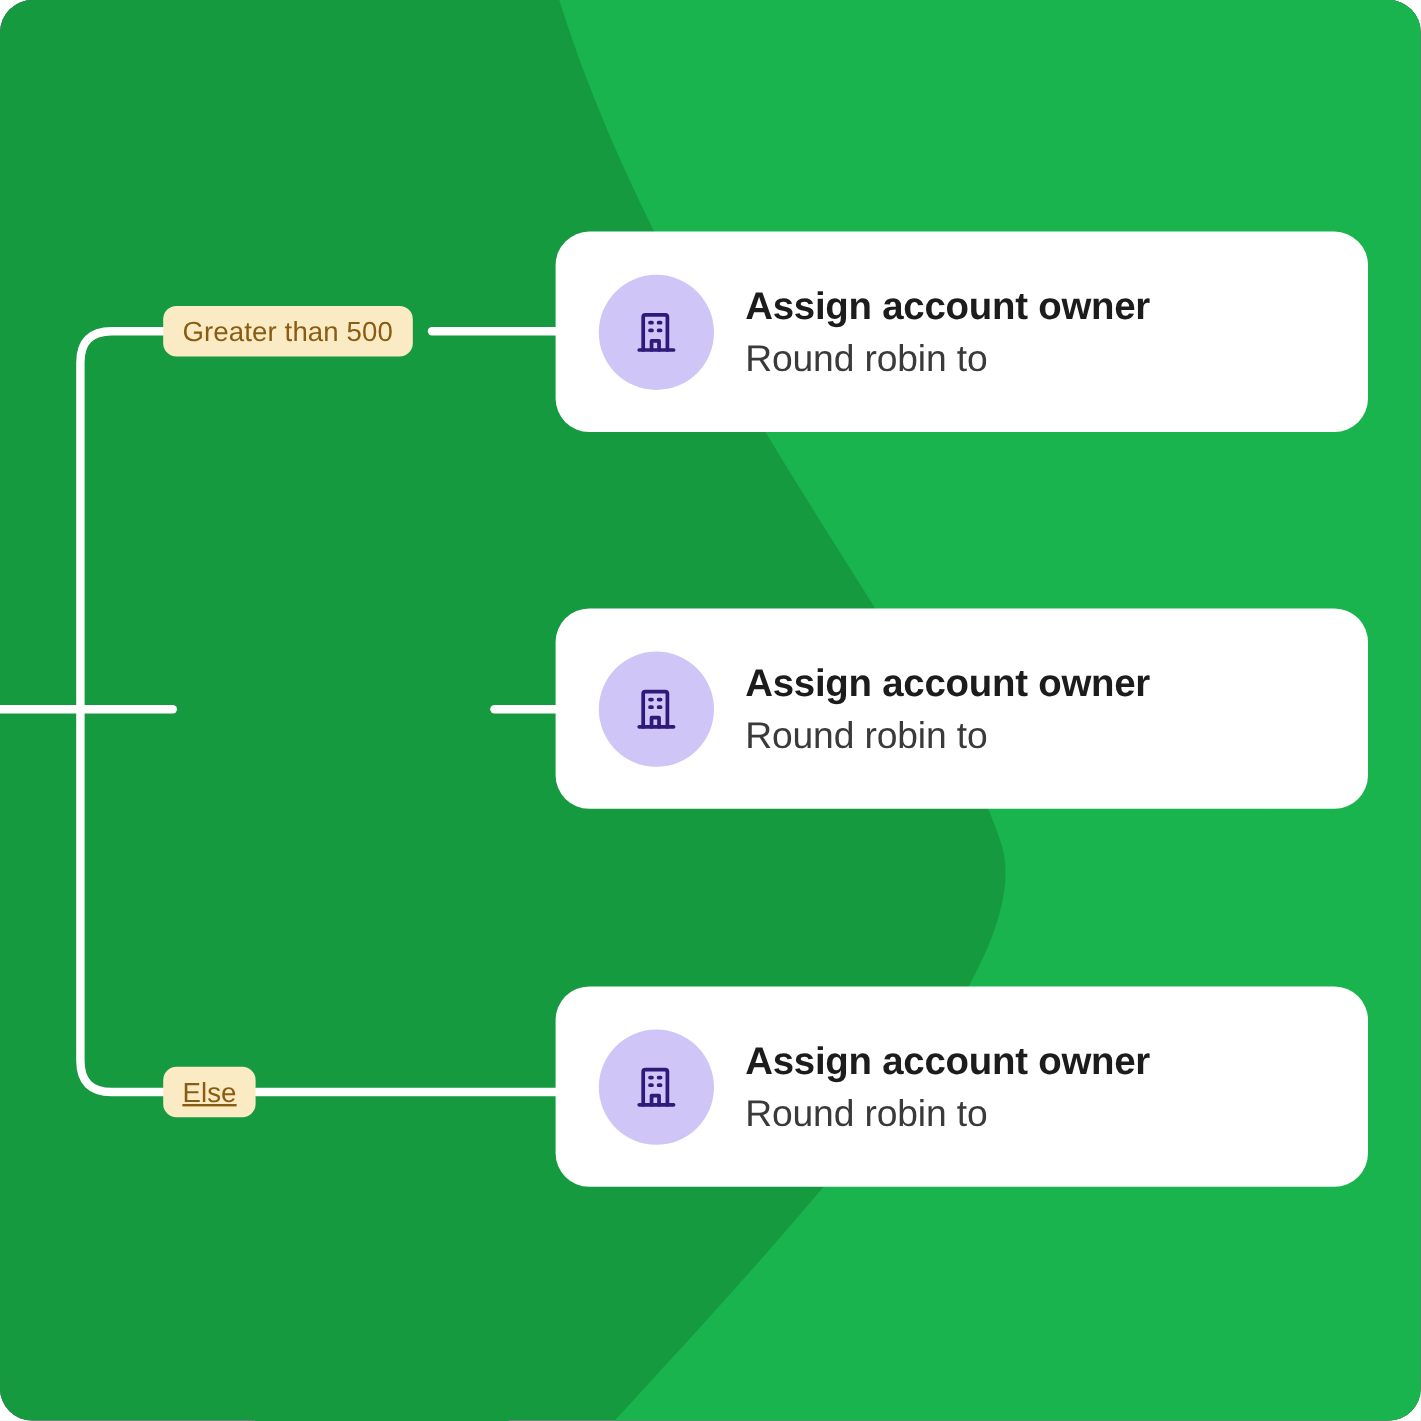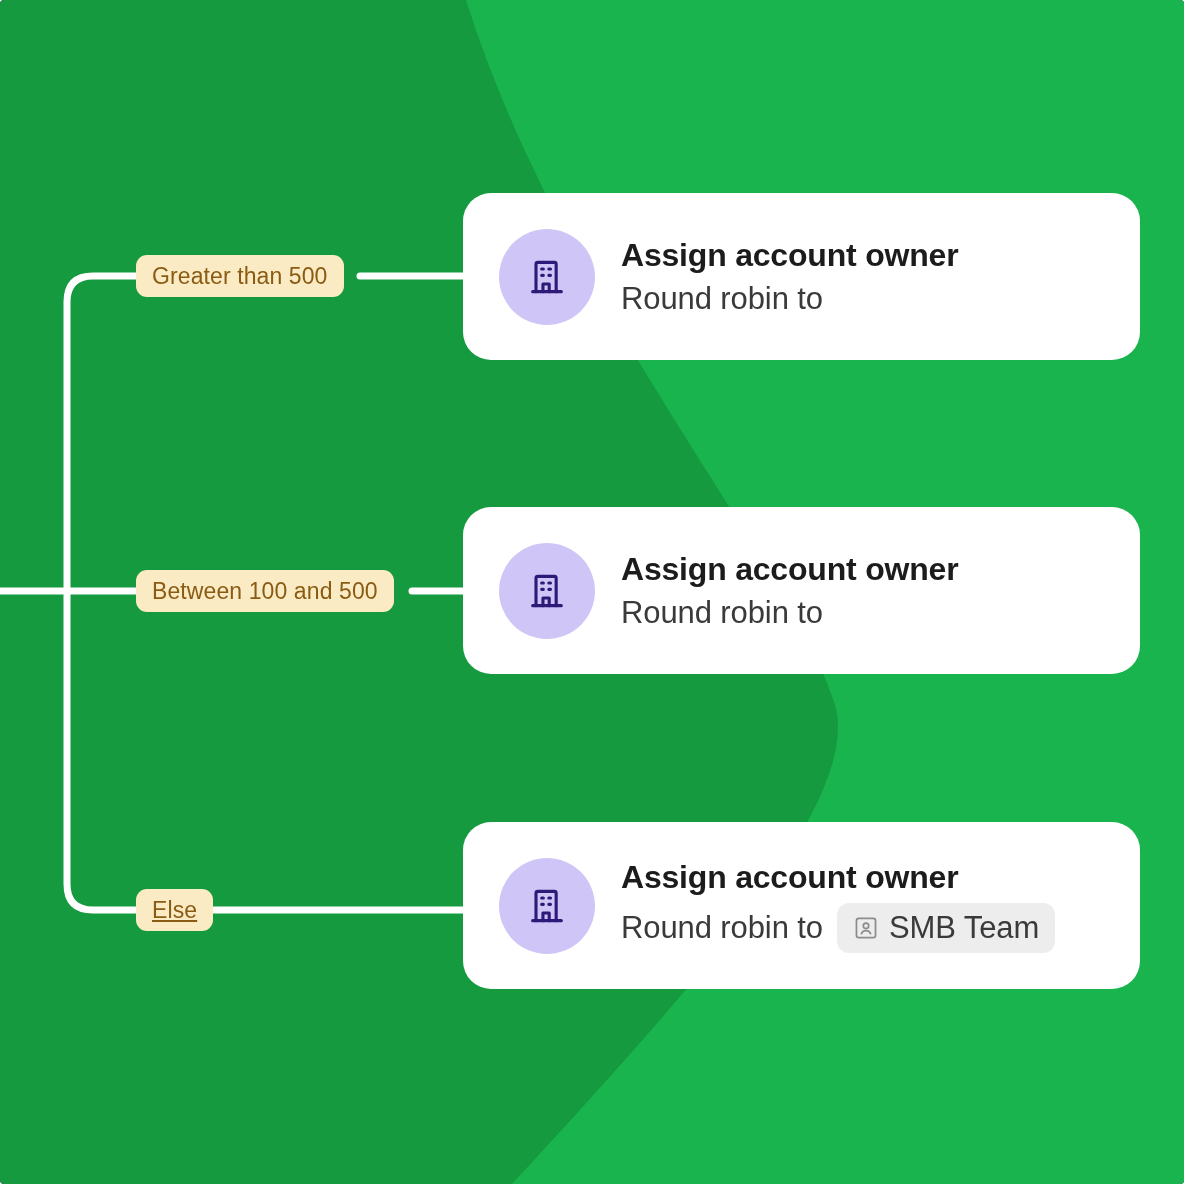--- a/index.html
+++ b/index.html
@@ -11,21 +11,21 @@
     width: 1184px;
     height: 1184px;
     font-family: "Liberation Sans", sans-serif;
     overflow: hidden;
   }
 
   #scene {
     position: relative;
     width: 1184px;
     height: 1184px;
-    border-radius: 4px;
+    border-radius: 27px;
     overflow: hidden;
     background: #701a75;
   }
 
   
   #bg-art {
     position: absolute;
     inset: 0;
     width: 1184px;
     height: 1184px;
@@ -158,21 +158,20 @@
 
       <path d="M67,591 L67,884 Q67,910 93,910 L144,910"></path>
 
       <path d="M360,276 L470,276"></path>
       <path d="M412,591 L470,591"></path>
       <path d="M214,910 L470,910"></path>
     </g>
   </svg>
 
   <div class="cond-pill cond-1">Greater than 500</div>
-  <div class="cond-pill cond-2">Between 100 and 500</div>
   <div class="cond-pill cond-3">Else</div>
 
   <div class="card card-1">
     <div class="card-avatar">
       <svg width="44" height="44" viewBox="0 0 24 24" fill="none" stroke="#2E1A78" stroke-width="1.7" stroke-linecap="round" stroke-linejoin="round" aria-hidden="true">
         <path d="M6 20V5a1 1 0 0 1 1-1h9a1 1 0 0 1 1 1v15"></path>
         <path d="M4.2 20h15.6"></path>
         <path d="M9.8 20v-4.2h3.4V20"></path>
         <path d="M9.1 7.6h.9M13 7.6h.9M9.1 11.1h.9M13 11.1h.9"></path>
       </svg>
@@ -208,25 +207,17 @@
         <path d="M6 20V5a1 1 0 0 1 1-1h9a1 1 0 0 1 1 1v15"></path>
         <path d="M4.2 20h15.6"></path>
         <path d="M9.8 20v-4.2h3.4V20"></path>
         <path d="M9.1 7.6h.9M13 7.6h.9M9.1 11.1h.9M13 11.1h.9"></path>
       </svg>
     </div>
     <div class="card-body">
       <div class="card-title">Assign account owner</div>
       <div class="card-subline">
         <span class="card-sub-text">Round robin to</span>
-        <span class="team-chip">
-          <svg class="chip-icon" width="26" height="26" viewBox="0 0 24 24" fill="none" stroke="#8C8C8C" stroke-width="1.6" stroke-linecap="round" stroke-linejoin="round" aria-hidden="true">
-            <rect x="3.2" y="3.2" width="17.6" height="17.6" rx="2.2"></rect>
-            <circle cx="12" cy="10" r="2.5"></circle>
-            <path d="M7.8 17.2a4.6 4.6 0 0 1 8.4 0"></path>
-          </svg>
-          <span class="team-chip-label">SMB Team</span>
-        </span>
       </div>
     </div>
   </div>
 
 </div>
 
 </body></html>

